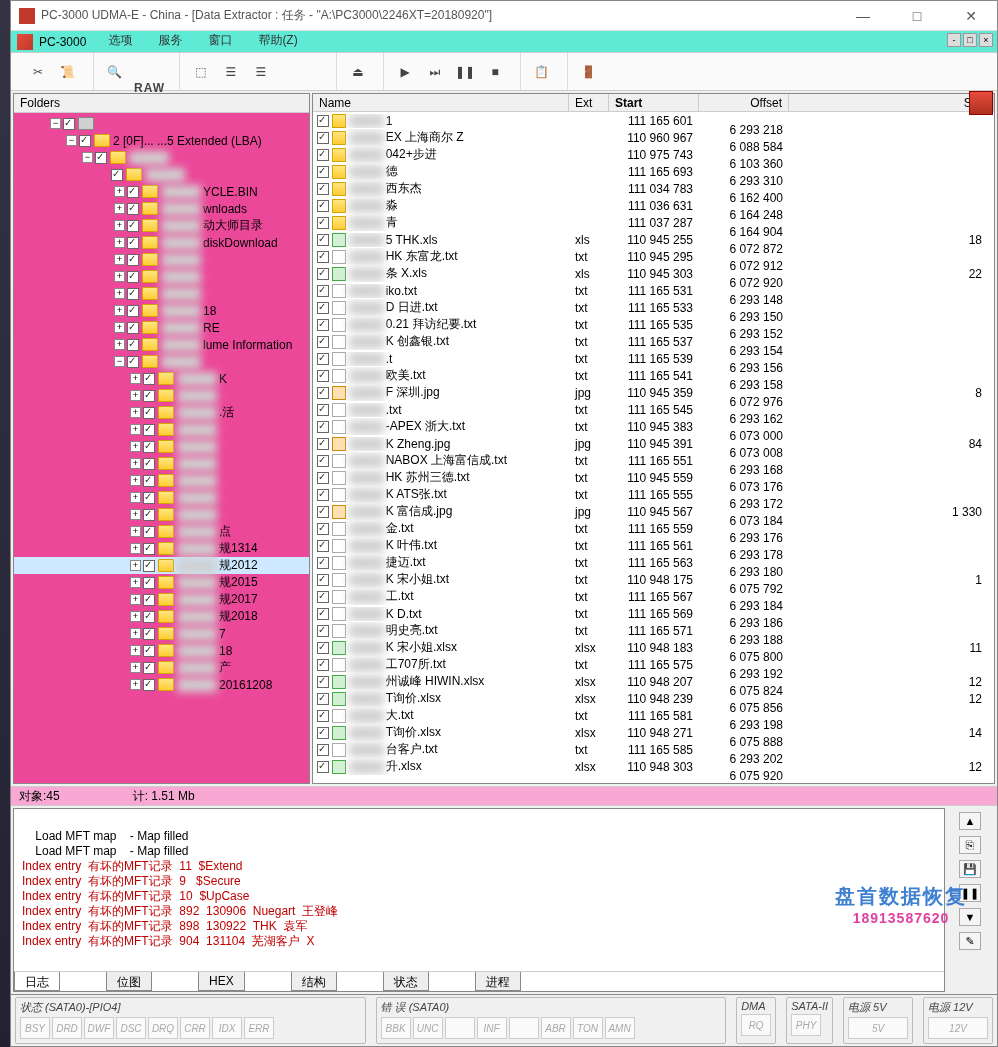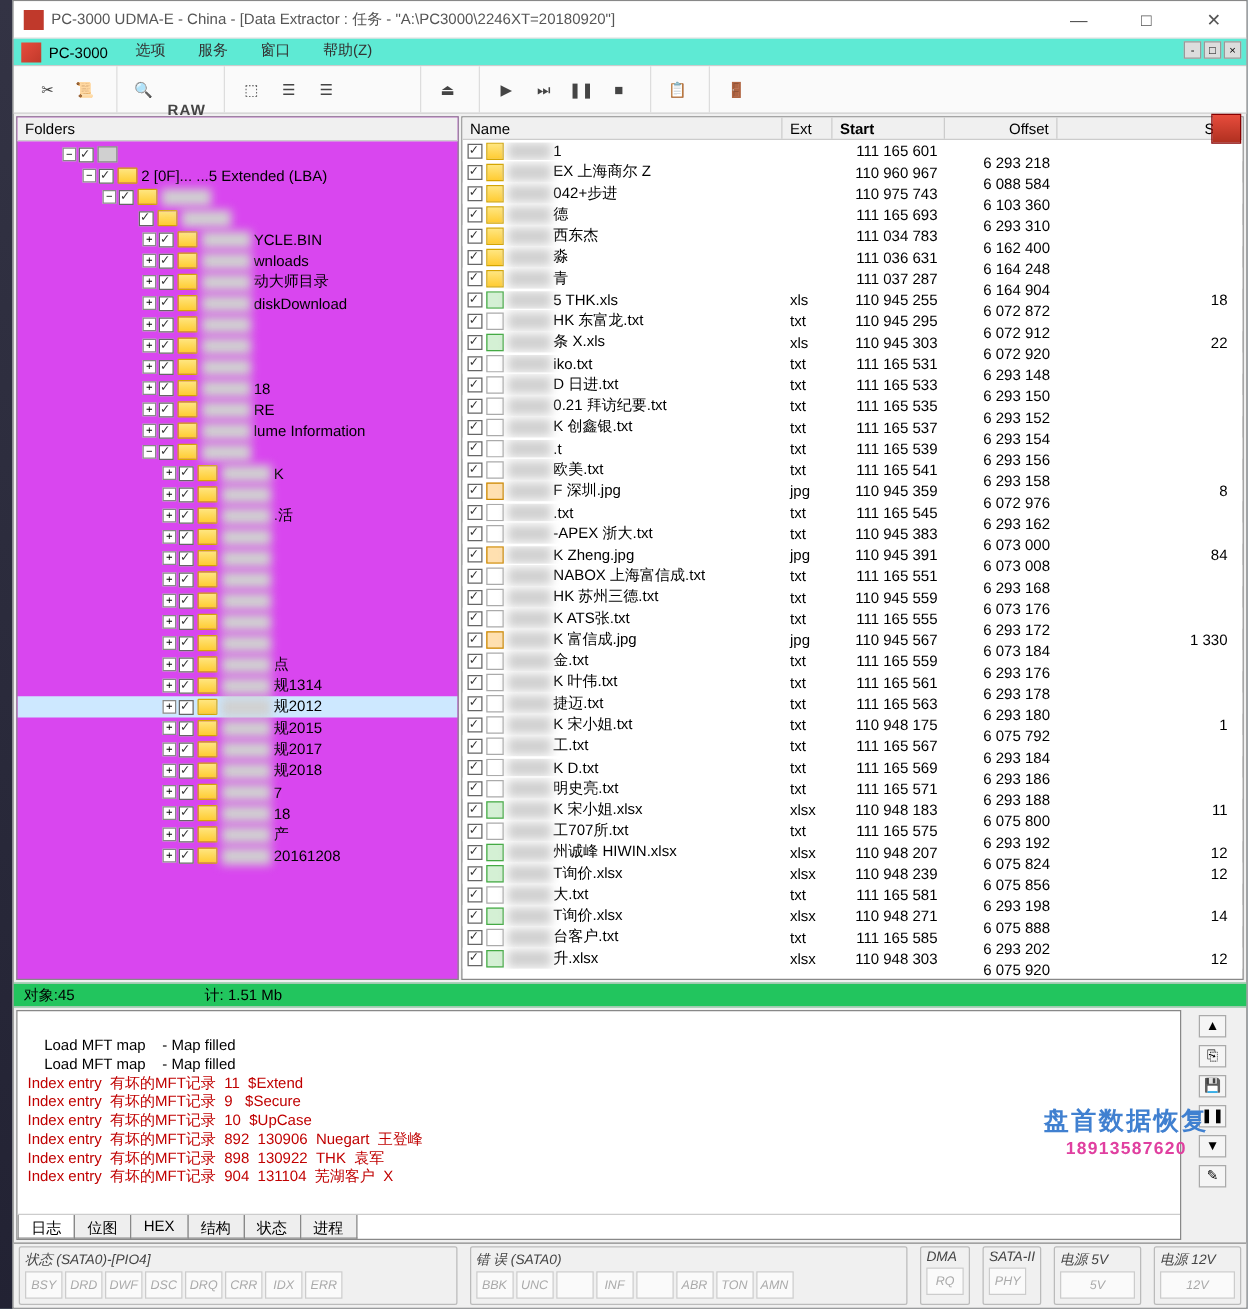--- a/index.html
+++ b/index.html
@@ -16,21 +16,21 @@
 .menubar span { cursor: pointer; }
 .mdi-btns { position: absolute; right: 4px; top: 32px; display: flex; gap: 2px; }
 .mdi-btn { width: 14px; height: 14px; border: 1px solid #999; background: #ddd; font-size: 9px; text-align: center; line-height: 12px; cursor: pointer; }
 .toolbar { height: 38px; background: #fafafa; border-bottom: 1px solid #ccc; display: flex; align-items: center; padding: 0 6px; gap: 4px; }
 .tb-group { display: flex; align-items: center; gap: 8px; padding: 0 10px; border-left: 1px solid #ddd; height: 100%; }
 .tb-group:first-child { border-left: none; }
 .tb-btn { min-width: 22px; height: 22px; display: flex; align-items: center; justify-content: center; cursor: pointer; color: #444; }
 .tb-raw { font-weight: bold; letter-spacing: 1px; margin-top: 32px; }
 .content { flex: 1; display: flex; flex-direction: column; min-height: 0; }
 .panes { display: flex; height: 695px; }
-.left-pane { width: 354px; border: 1px solid #888; margin: 2px; background: #d946ef; display: flex; flex-direction: column; }
+.left-pane { width: 297px; border: 1px solid #888; margin: 2px; background: #ec4899; display: flex; flex-direction: column; }
 .folders-hdr { background: #f0f0f0; padding: 2px 6px; border-bottom: 1px solid #ccc; }
 .tree { flex: 1; overflow: auto; padding: 2px 0; position: relative; }
 .tree-row { display: flex; align-items: center; height: 17px; white-space: nowrap; }
 .tree-row.sel { background: #cde8ff; }
 .expander { width: 11px; height: 11px; border: 1px solid #888; background: #fff; font-size: 9px; line-height: 9px; text-align: center; margin-right: 2px; cursor: pointer; }
 .chk { width: 12px; height: 12px; border: 1px solid #666; background: #fff; margin-right: 3px; position: relative; }
 .chk.on::after { content: "✓"; position: absolute; top: -2px; left: 0; font-size: 10px; color: #333; }
 .fld-icon { width: 16px; height: 13px; background: linear-gradient(#ffe680,#ffcc33); border: 1px solid #d4a500; border-radius: 1px; margin-right: 3px; }
 .drv-icon { width: 16px; height: 13px; background: #d0d0d0; border: 1px solid #888; margin-right: 3px; }
 .right-pane { flex: 1; border: 1px solid #888; margin: 2px 2px 2px 0; background: #fff; display: flex; flex-direction: column; min-width: 0; }
@@ -47,27 +47,27 @@
 .list-row .cell-name { width: 256px; display: flex; align-items: center; padding-left: 4px; overflow: hidden; }
 .list-row .cell-ext { width: 40px; padding-left: 6px; }
 .list-row .cell-start { width: 90px; text-align: right; padding-right: 6px; font-variant-numeric: tabular-nums; }
 .list-row .cell-offset { width: 90px; text-align: right; padding-right: 6px; font-variant-numeric: tabular-nums; margin-top: 18px; }
 .list-row .cell-size { flex: 1; text-align: right; padding-right: 12px; }
 .file-icon { width: 14px; height: 14px; margin-right: 3px; border: 1px solid #aaa; background: #fff; position: relative; flex-shrink: 0; }
 .file-icon.folder { background: linear-gradient(#ffe680,#ffcc33); border-color: #d4a500; }
 .file-icon.xls { background: #d4f0d4; border-color: #4a4; }
 .file-icon.jpg { background: #ffe0b0; border-color: #c80; }
 .blur { filter: blur(4px); color: transparent; background: #d0d0d0; margin-right: 2px; padding: 0 8px; }
-.status-strip { height: 20px; background: #22c55e; border-top: 1px solid #ccc; border-bottom: 1px solid #ccc; display: flex; align-items: center; padding: 0 8px; gap: 104px; }
+.status-strip { height: 20px; background: #f9a8d4; border-top: 1px solid #ccc; border-bottom: 1px solid #ccc; display: flex; align-items: center; padding: 0 8px; gap: 73px; }
 .log-area { flex: 1; display: flex; margin: 2px; min-height: 0; }
 .log-pane { flex: 1; border: 1px solid #888; background: #fff; display: flex; flex-direction: column; }
 .log-text { flex: 1; padding: 20px 8px; font-family: "Courier New", monospace; font-size: 13px; line-height: 15px; white-space: pre; overflow: auto; }
 .log-text .black { color: #000; }
 .log-text .red { color: #c00000; }
-.log-tabs { display: flex; height: 20px; border-top: 1px solid #ccc; }
+.log-tabs { display: flex; height: 20px; border-top: 1px solid #ccc; gap: 47px; }
 .log-tab { padding: 2px 10px; border: 1px solid #888; border-top: none; background: #eee; margin-right: -1px; cursor: pointer; }
 .log-tab.active { background: #fff; }
 .log-side { width: 50px; display: flex; flex-direction: column; align-items: center; gap: 6px; padding: 4px 0; }
 .side-btn { width: 22px; height: 18px; border: 1px solid #aaa; background: #f5f5f5; cursor: pointer; font-size: 11px; text-align: center; line-height: 16px; }
 .status-bottom { height: 52px; border-top: 1px solid #888; background: #f0f0f0; display: flex; padding: 2px 4px; gap: 10px; }
 .stat-group { border: 1px solid #bbb; border-radius: 2px; padding: 2px 4px; font-style: italic; }
 .stat-group legend, .stat-title { font-size: 11px; color: #444; }
 .stat-cells { display: flex; gap: 2px; margin-top: 2px; }
 .stat-cell { min-width: 30px; height: 22px; border: 1px solid #ccc; background: #fafafa; font-size: 10px; color: #aaa; display: flex; align-items: center; justify-content: center; }
 .right-toolbar { position: absolute; right: 4px; top: 90px; width: 24px; height: 24px; background: linear-gradient(#e74c3c,#b03020); border: 1px solid #800; cursor: pointer; }

